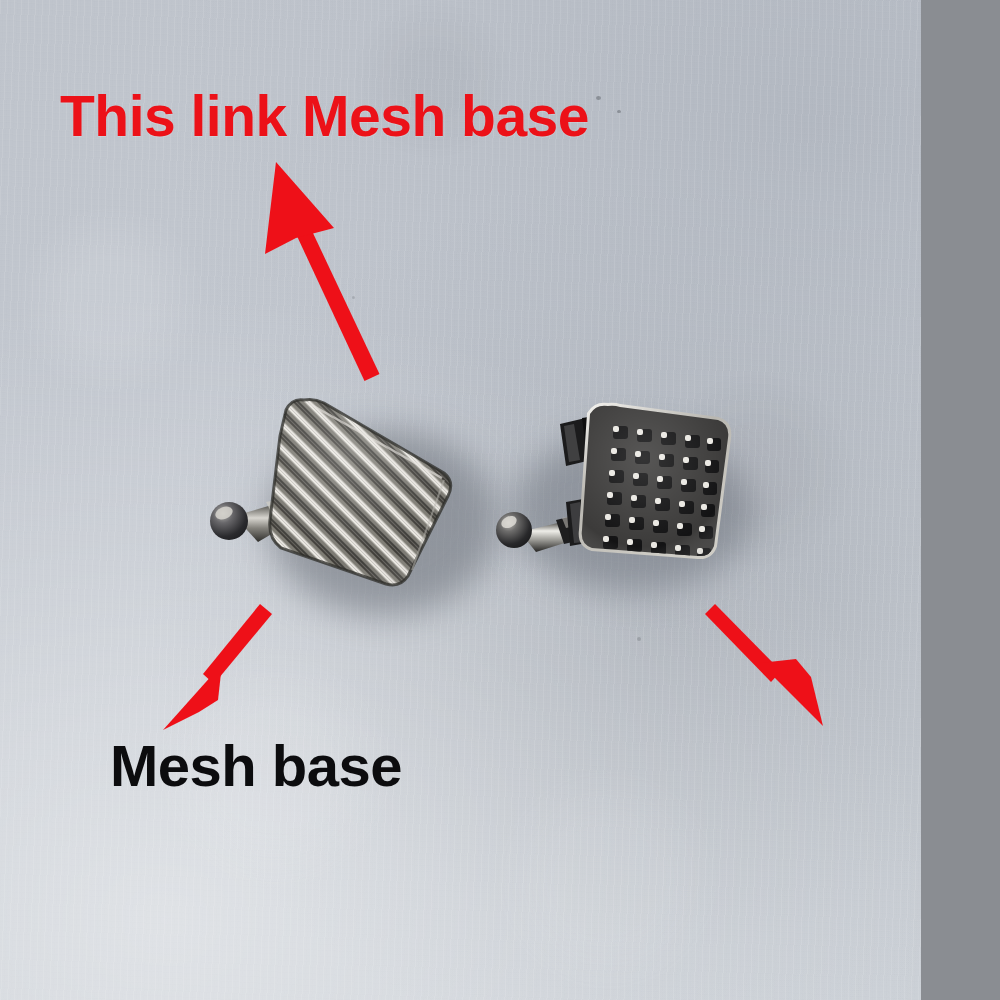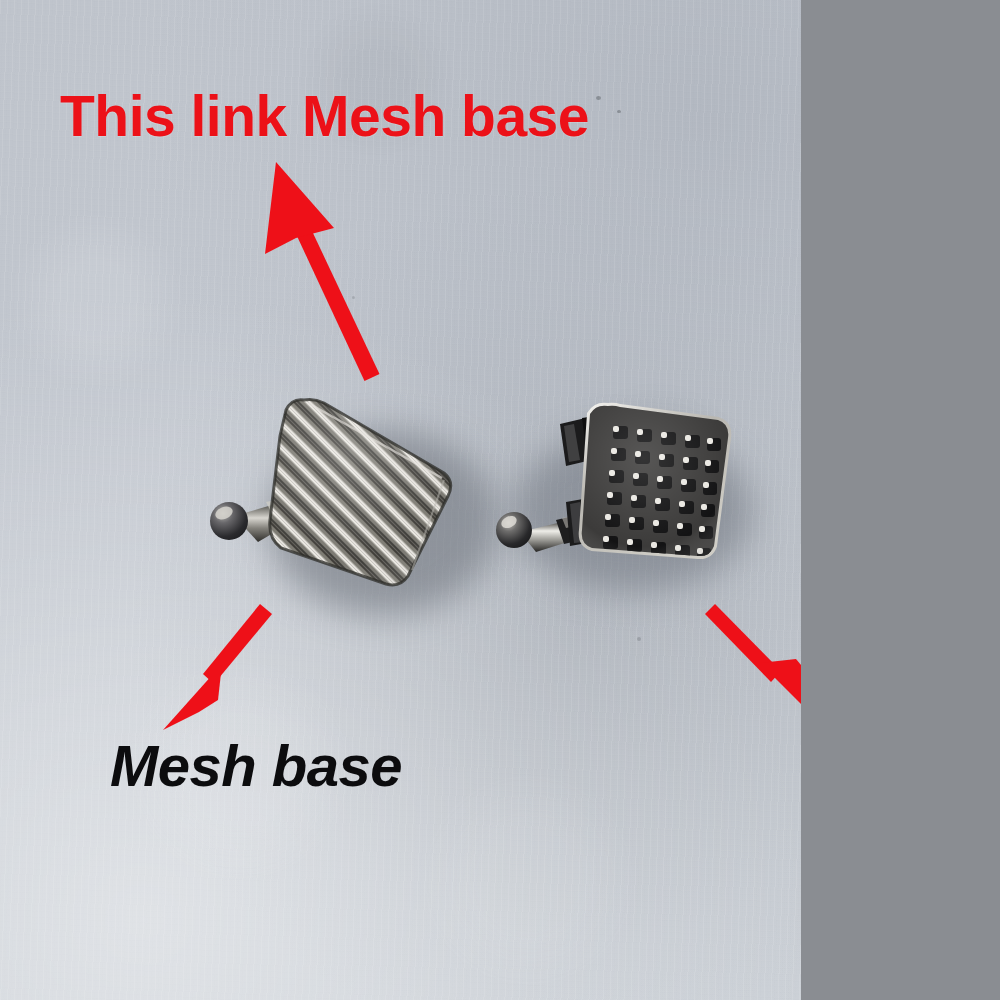--- a/index.html
+++ b/index.html
@@ -6,21 +6,21 @@
   html, body {
     margin: 0;
     padding: 0;
     background: #8a8d92;
   }
   body {
     font-family: "Liberation Sans", sans-serif;
   }
   #stage {
     position: relative;
-    width: 801px;
+    width: 921px;
     height: 1000px;
     overflow: hidden;
     background: #5eead4;
   }
 
   
   .bg-base {
     position: absolute;
     inset: 0;
     background:
@@ -70,21 +70,20 @@
     top: 88px;
     font-size: 57px;
     color: #ec1118;
     text-shadow: 0 1px 0 rgba(255,255,255,0.18);
   }
   #label-mesh {
     left: 110px;
     top: 737px;
     font-size: 58px;
     color: #0c0c0e;
-    font-style: italic;
   }
   #label-mono {
     left: 645px;
     top: 737px;
     font-size: 58px;
     color: #0c0c0e;
   }
 
   
   .arrow-layer {

